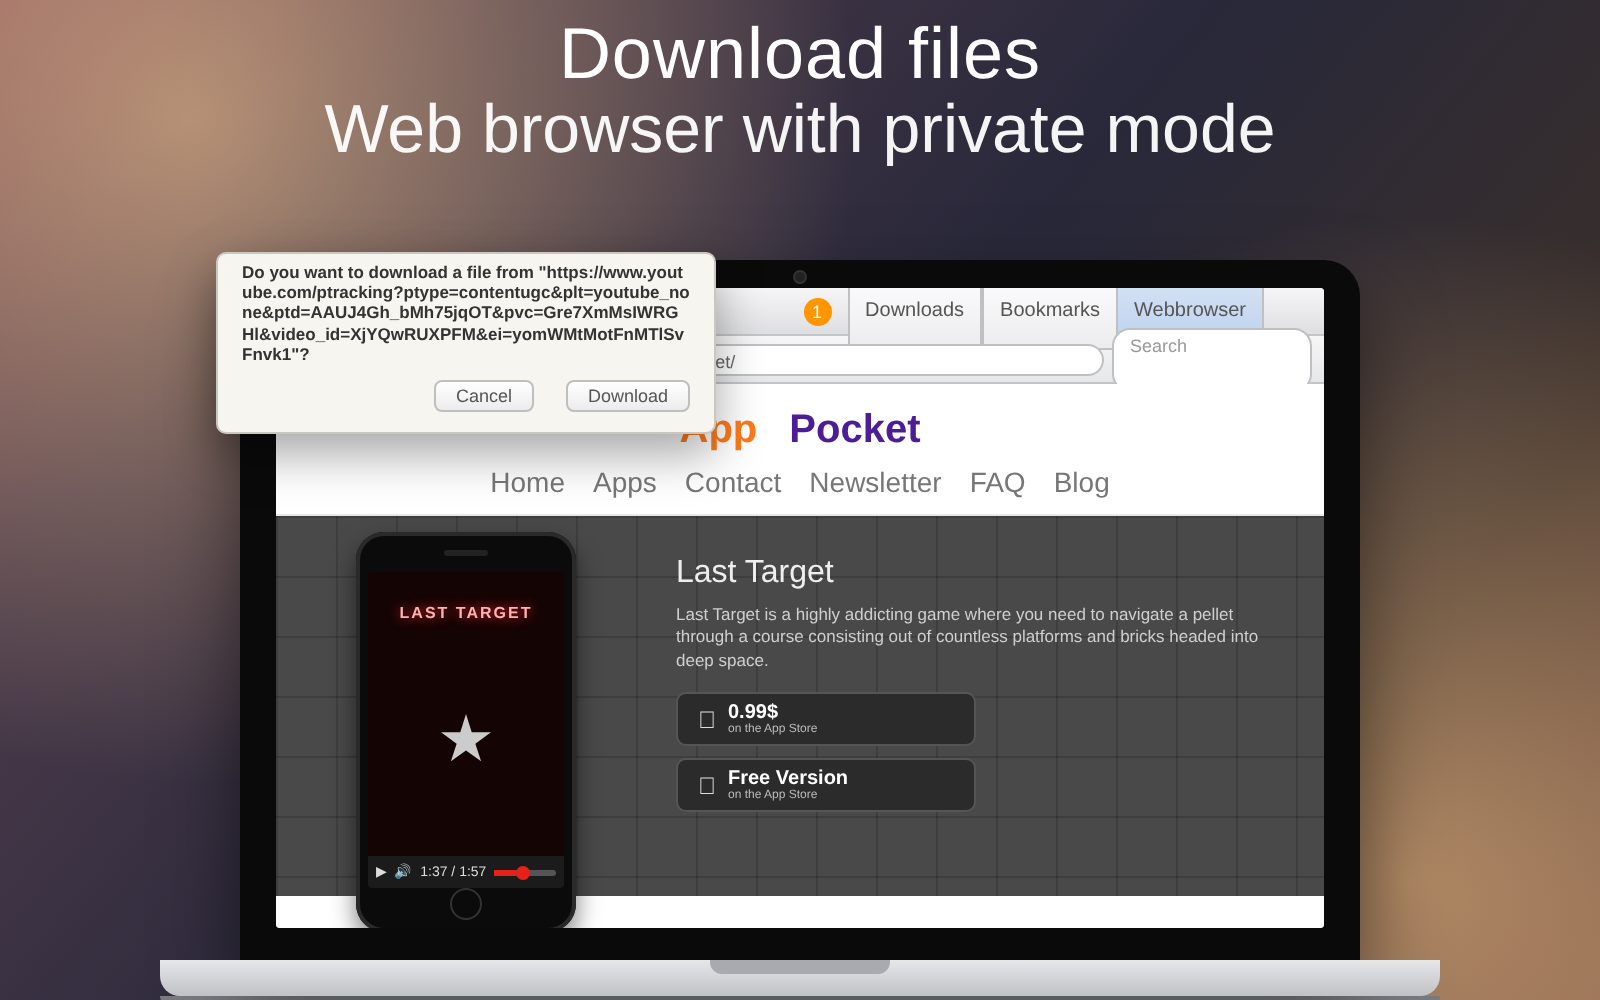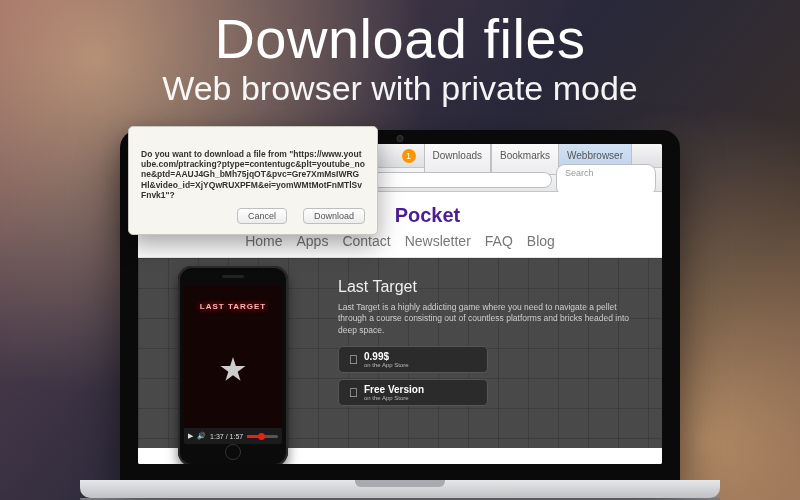--- a/index.html
+++ b/index.html
@@ -5,21 +5,21 @@
   * { margin: 0; padding: 0; box-sizing: border-box; }
   html, body { width: 800px; height: 500px; overflow: hidden; font-family: "Helvetica Neue", Helvetica, Arial, sans-serif; }
   body {
     background:
       radial-gradient(circle at 12% 12%, rgba(255,210,150,0.55), transparent 40%),
       radial-gradient(circle at 88% 88%, rgba(255,200,140,0.55), transparent 40%),
       linear-gradient(130deg, #7a4a55 0%, #4a3a4a 20%, #28283a 50%, #3a2f2a 80%, #6a4a3f 100%);
     position: relative;
   }
   .headline { position: absolute; top: 6px; left: 0; right: 0; text-align: center; color: #fff; font-weight: 200; }
-  .headline h1 { font-size: 56px; font-weight: 200; letter-spacing: 0.5px; }
+  .headline h1 { font-size: 36px; font-weight: 200; letter-spacing: 0.5px; }
   .headline h2 { font-size: 34px; font-weight: 200; opacity: 0.95; margin-top: -2px; }
 
   
   .laptop { position: absolute; left: 50%; transform: translateX(-50%); top: 130px; width: 640px; }
   .screen-bezel {
     width: 560px; height: 350px; margin: 0 auto; background: #0a0a0a;
     border-radius: 18px 18px 0 0; padding: 14px 18px 18px 18px; position: relative;
     box-shadow: 0 20px 40px rgba(0,0,0,0.5);
   }
   .camera { position: absolute; top: 6px; left: 50%; transform: translateX(-50%); width: 5px; height: 5px; background: #222; border-radius: 50%; box-shadow: 0 0 0 1px #333; }
@@ -74,21 +74,21 @@
   .text-col { flex:1; color:#eee; padding:20px 22px 0 10px; }
   .text-col h3 { font-size:16px; font-weight:400; margin-bottom:6px; }
   .text-col p { font-size:8.5px; color:#cfcfcf; line-height:1.35; margin-bottom:10px; }
   .store-btn { display:flex; align-items:center; gap:6px; background:#2b2b2b; border:1px solid #555; border-radius:5px; padding:4px 10px; margin-bottom:6px; width:150px; cursor:pointer; }
   .store-btn .apple { color:#ddd; font-size:12px; line-height:1; }
   .store-btn .bt { display:flex; flex-direction:column; }
   .store-btn .bt .big { font-size:10px; color:#fff; font-weight:600; }
   .store-btn .bt .small { font-size:6px; color:#bbb; }
 
   
-  .dialog { position:absolute; left:108px; top:126px; width:250px; background:#f7f5ef; border:1px solid #c9c7c0; border-radius:5px; box-shadow: 0 10px 24px rgba(0,0,0,0.35); padding:22px 12px 10px; font-size:8.5px; color:#555; z-index:20;margin-left:20px; }
+  .dialog { position:absolute; left:108px; top:126px; width:250px; background:#f7f5ef; border:1px solid #c9c7c0; border-radius:5px; box-shadow: 0 10px 24px rgba(0,0,0,0.35); padding:4px 12px 10px; font-size:8.5px; color:#555; z-index:20; }
   .dialog::after { content:""; position:absolute; bottom:-7px; left:50%; transform:translateX(-50%); border:7px solid transparent; border-top-color:#f7f5ef; }
   .dialog .msg { line-height:1.2; word-break:break-all; }
   .dialog .msg b { color:#333; }
   .dialog .row { display:flex; justify-content:flex-end; gap:16px; margin-top:8px; }
   .dbtn { font-size:9px; padding:2px 10px; background:linear-gradient(#fff,#ececec); border:1px solid #bfbfbf; border-radius:4px; cursor:pointer; }
 
 </style>
 </head>
 <body>
 

